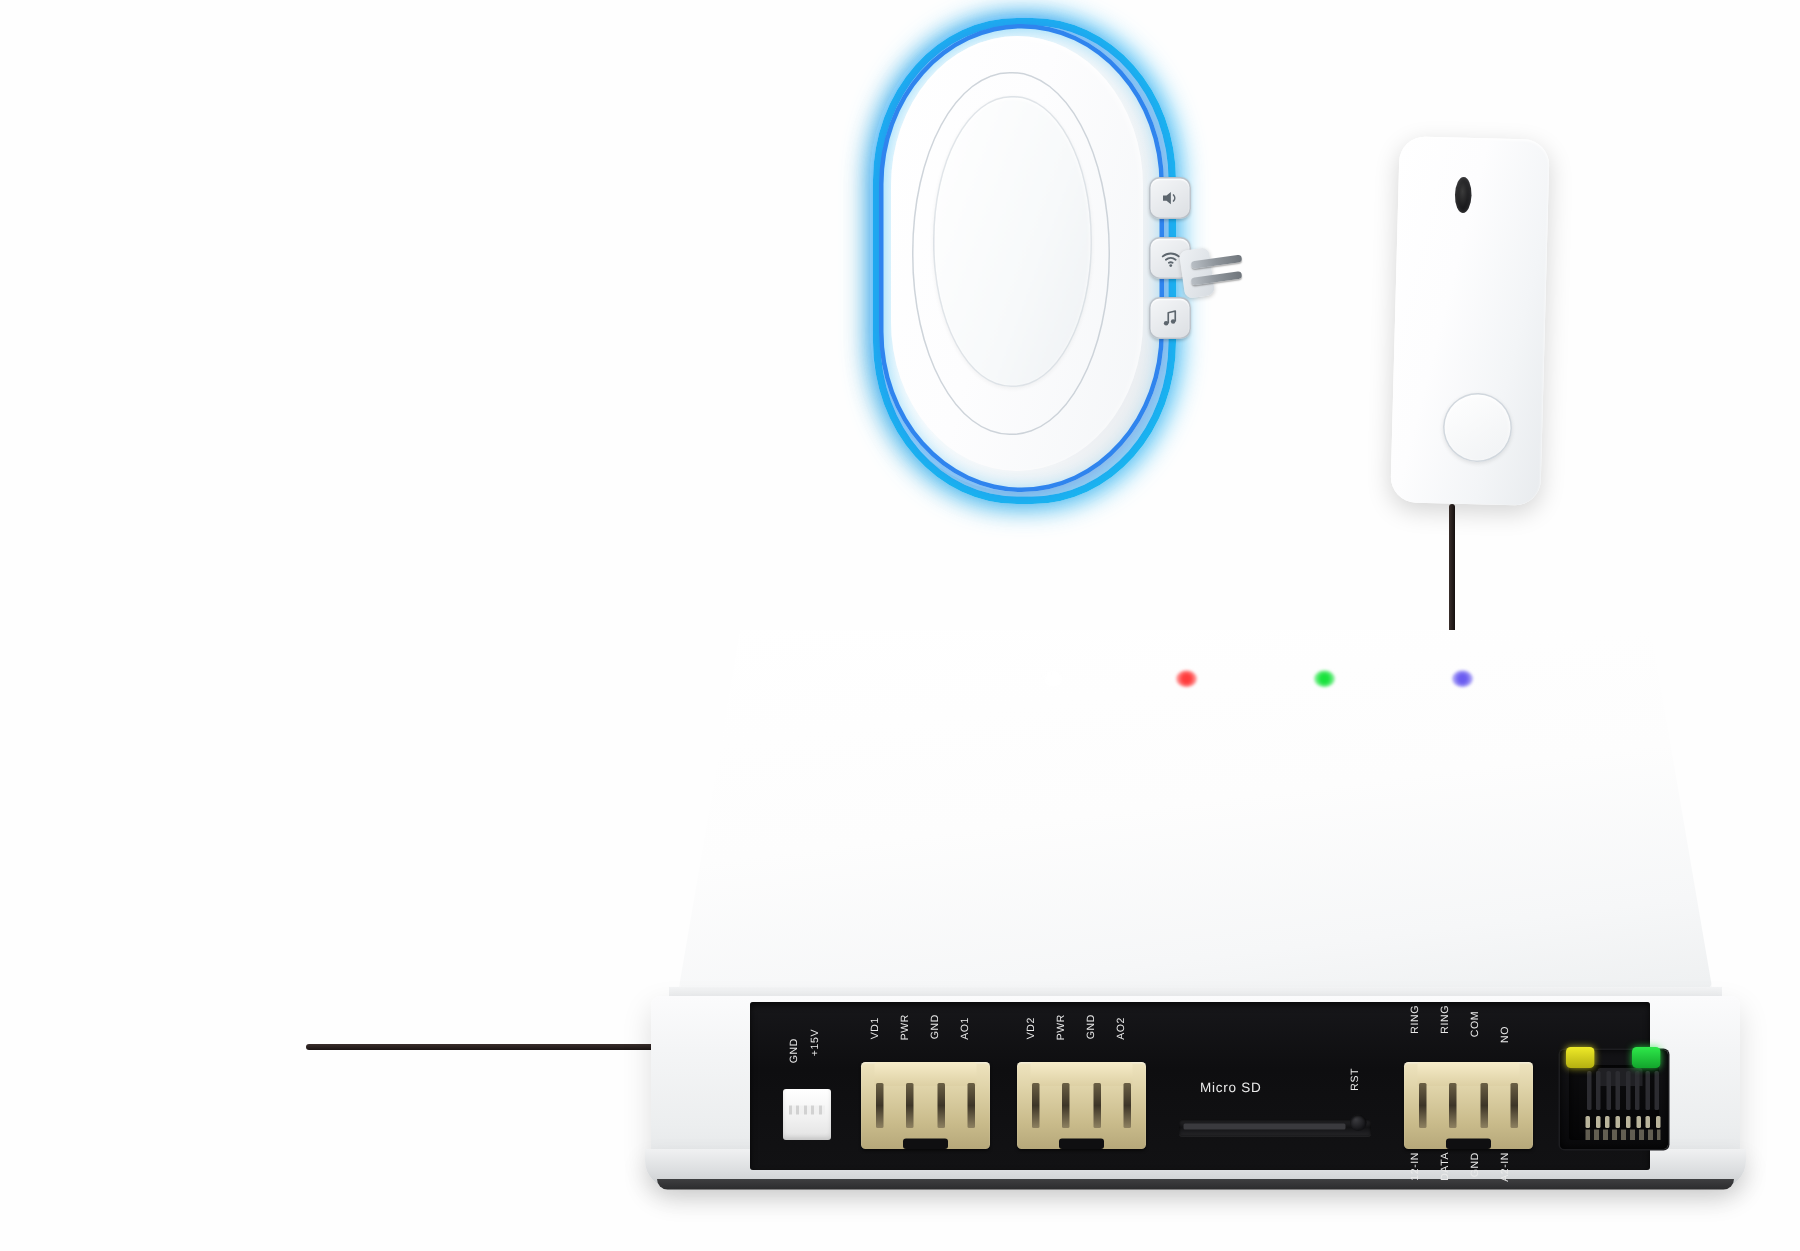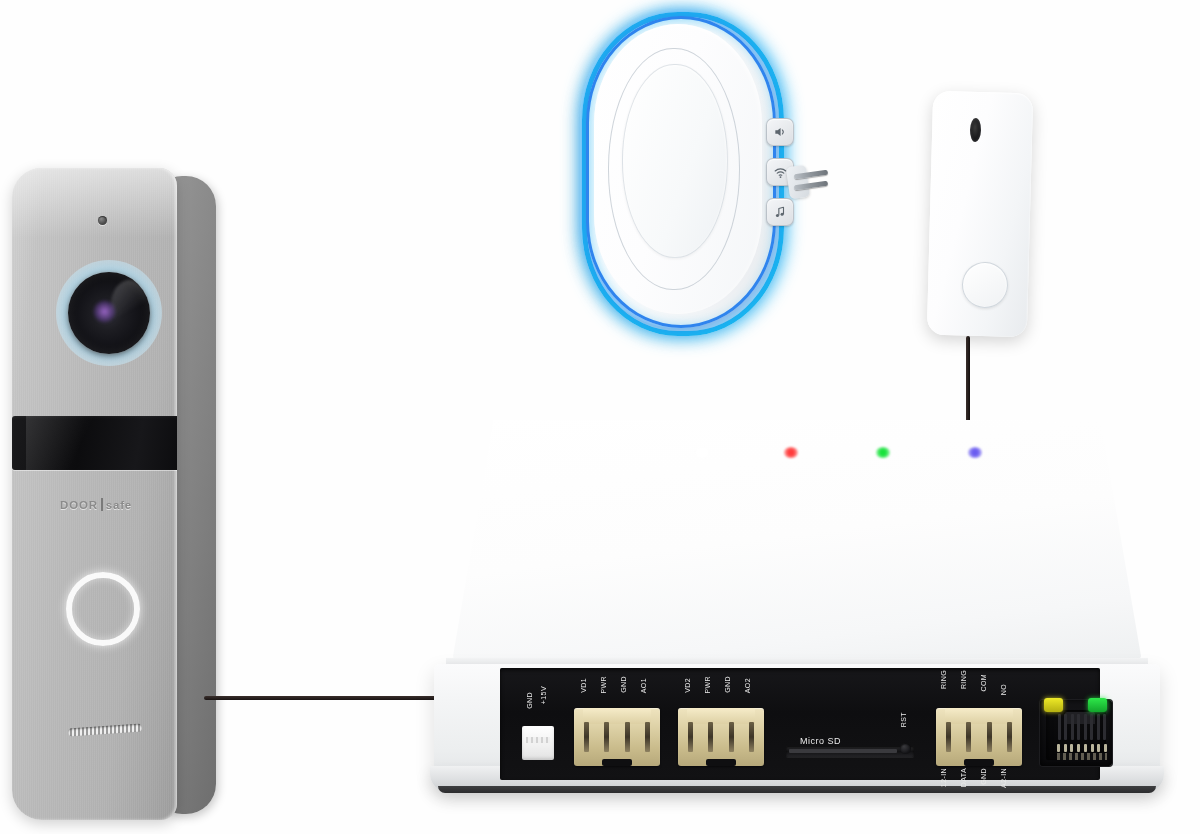--- a/index.html
+++ b/index.html
@@ -223,37 +223,20 @@
   #rj-led-y{left:544px;top:30px;background:linear-gradient(180deg,#eeea28,#b5b011);
     box-shadow:0 0 5px rgba(230,226,40,.8);}
   #rj-led-g{left:588px;top:30px;background:linear-gradient(180deg,#2ee84a,#13a52c);
     box-shadow:0 0 5px rgba(46,232,74,.8);}
 </style>
 </head>
 <body>
 
 <div class="stage">
 
-  <div id="doorbell">
-    <div class="db-side"></div>
-    <div class="db-front">
-      <div class="db-topgloss"></div>
-      <div class="db-mic"></div>
-      <div class="db-lens-ring"></div>
-      <div class="db-lens">
-        <div class="db-lens-gl"></div>
-      </div>
-      <div class="db-irband"></div>
-      <div class="db-logo">
-        <span>DOOR</span><span class="bar"></span><span class="lc">safe</span>
-      </div>
-      <div class="db-btn"></div>
-      <div class="db-speaker"></div>
-    </div>
-  </div>
 
   <div id="chime">
     <div class="ch-rear"></div>
     <div class="ch-body"></div>
     <div class="ch-glow"></div>
     <div class="ch-glow b2"></div>
     <div class="ch-face"></div>
     <div class="ch-oval"></div>
     <div class="ch-oval2"></div>
 
@@ -334,21 +317,21 @@
       <div class="jst" id="jst-vd2">
         <div class="pins">
             <i></i>
             <i></i>
             <i></i>
             <i></i>
           </div>
         <div class="notch"></div>
       </div>
 
-      <div class="hlabel" style="left:300px;top:68px;">Micro SD</div>
+      <div class="hlabel" style="left:300px;top:52px;">Micro SD</div>
       <div class="sdslot"></div>
       <div class="vlabel" style="left:400px;top:44px;">RST</div>
       <div class="rstbtn"></div>
 
       <div class="vlabel" style="left:440px;top:2px;">RING</div>
       <div class="vlabel" style="left:460px;top:2px;">RING</div>
       <div class="vlabel" style="left:480px;top:6px;">COM</div>
       <div class="vlabel" style="left:500px;top:16px;">NO</div>
       <div class="jst" id="jst-ring">
         <div class="pins">

